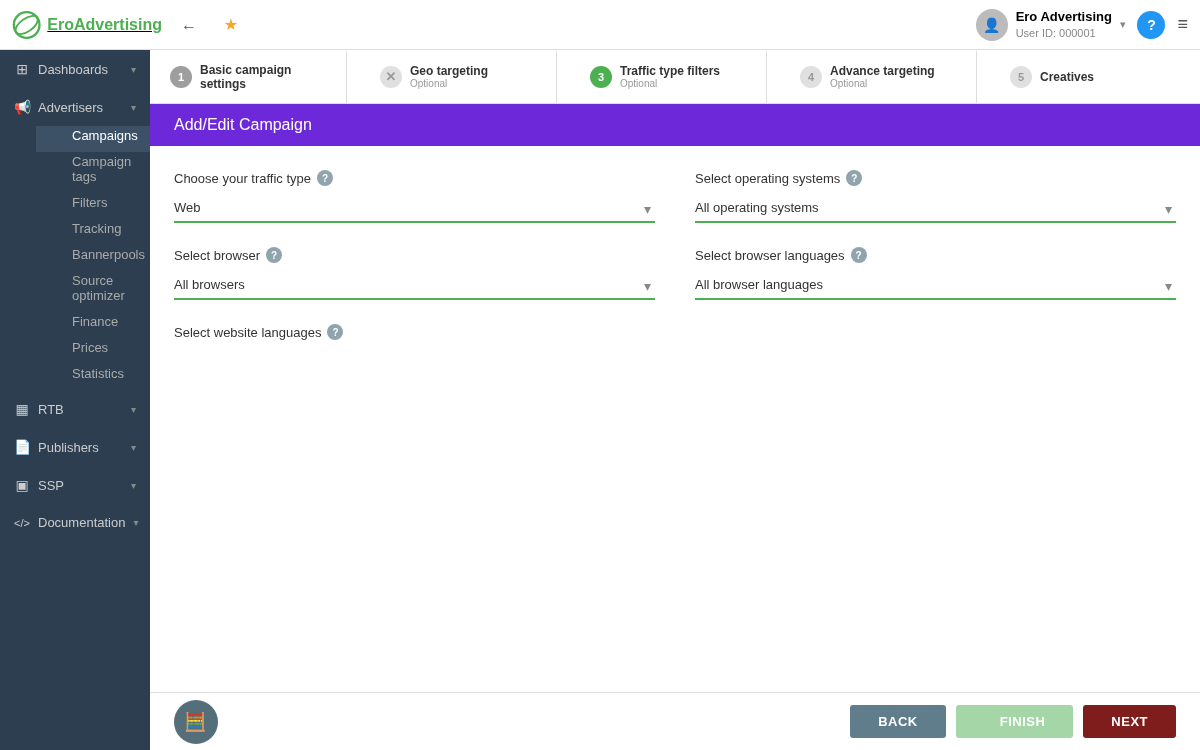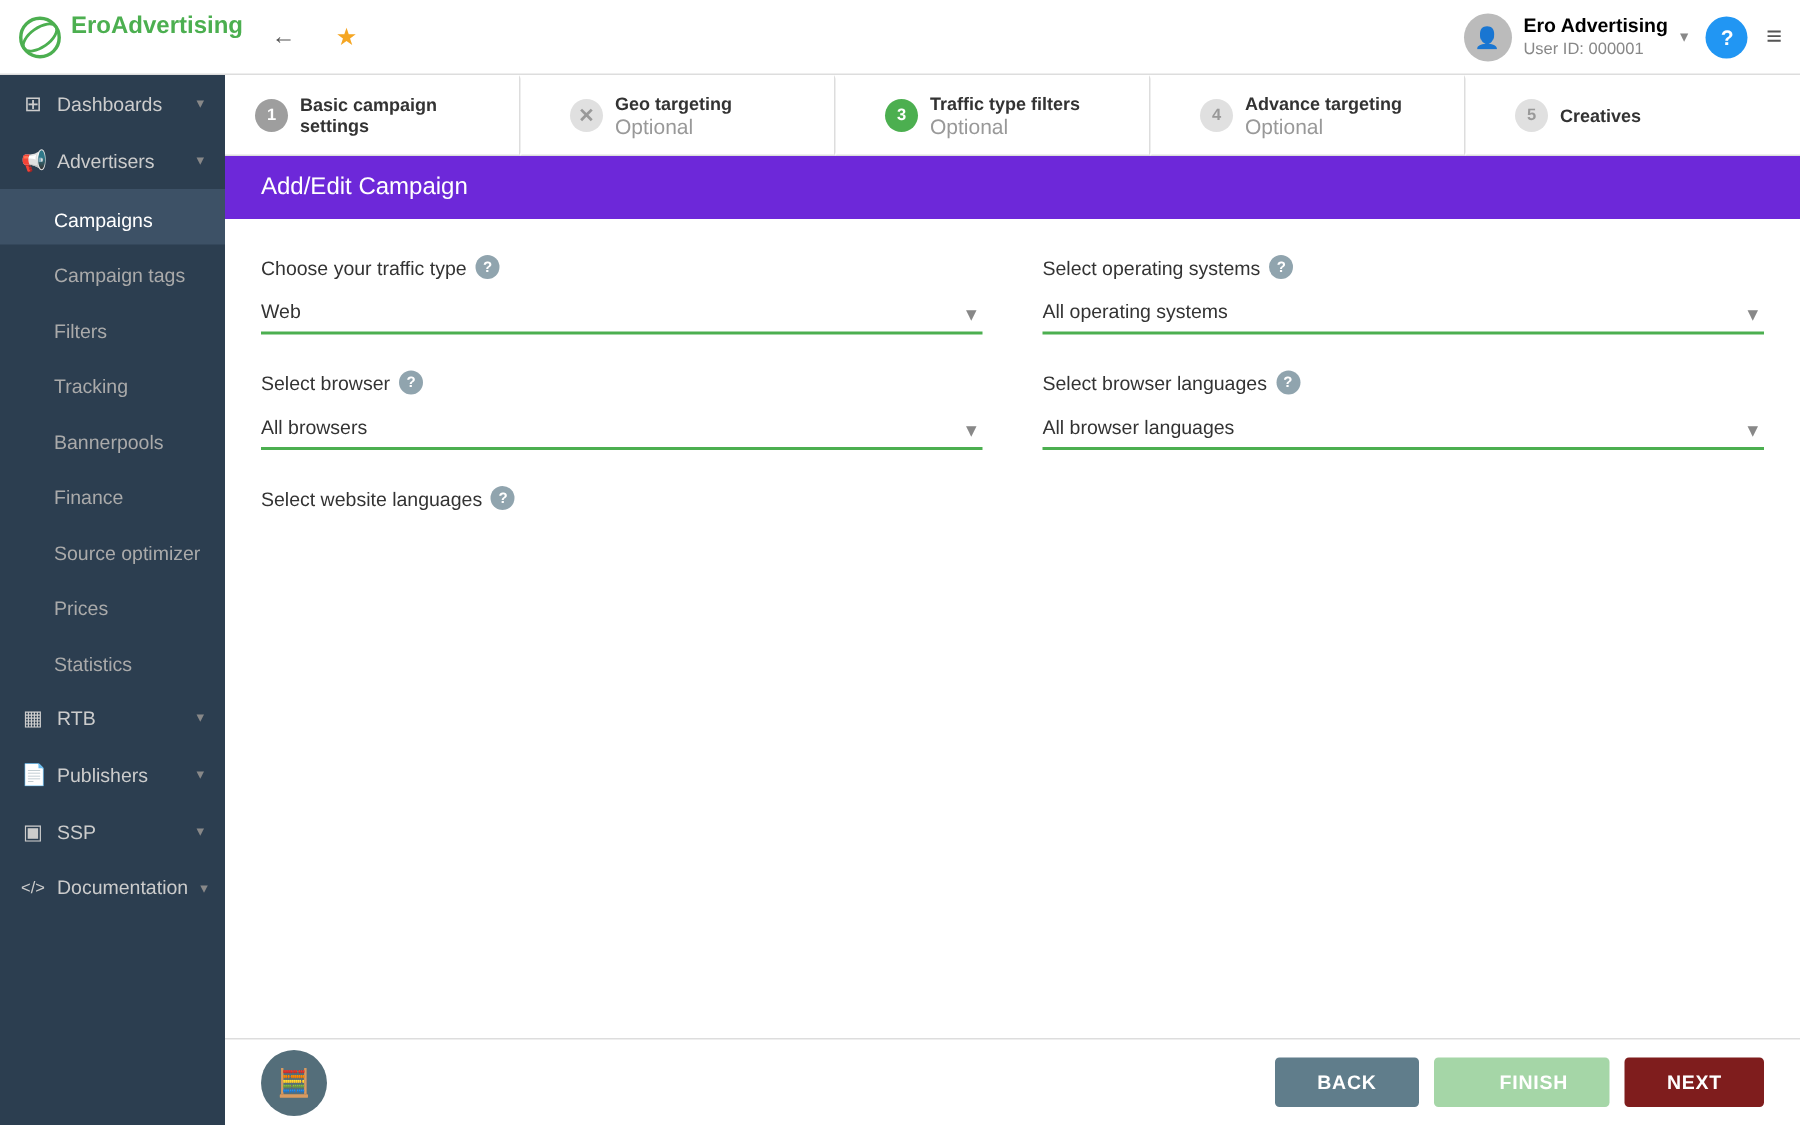--- a/index.html
+++ b/index.html
@@ -11,23 +11,24 @@
       background: #fff;
       border-bottom: 1px solid #ddd;
       display: flex;
       align-items: center;
       padding: 0 12px;
       gap: 10px;
       flex-shrink: 0;
     }
     .topbar-logo {
       display: flex;
-      align-items: flex-start;
+      align-items: center;
       gap: 6px;
       width: 150px;
+      text-decoration: underline;
     }
     .logo-icon {
       width: 32px;
       height: 32px;
     }
     .logo-text { font-size: 16px; font-weight: 600; }
     .logo-text span { color: #4caf50; }
     .topbar-icons {
       display: flex;
       align-items: center;
@@ -108,25 +109,26 @@
       font-size: 13px;
       transition: background 0.15s;
       justify-content: space-between;
     }
     .sidebar-item .item-left { display: flex; align-items: center; gap: 8px; }
     .sidebar-icon { font-size: 14px; width: 16px; text-align: center; }
     .sidebar-chevron { font-size: 10px; color: #888; }
     .sidebar-sub-item {
       display: flex;
       align-items: center;
-      padding: 13px 14px 9px 36px;
+      padding: 2px 14px 9px 36px;
       cursor: pointer;
       font-size: 13px;
       color: #aaa;
       transition: background 0.15s;
+      margin-left: 36px;
     }
     .sidebar-sub-item.active { color: #fff; background: #3d5166; }
 
     
     .content-area {
       flex: 1;
       display: flex;
       flex-direction: column;
       overflow: hidden;
     }
@@ -179,21 +181,21 @@
       display: flex; align-items: center; justify-content: center;
       font-size: 11px; font-weight: bold;
       flex-shrink: 0;
     }
     .step-num.done { background: #9e9e9e; color: #fff; }
     .step-num.active { background: #4caf50; color: #fff; }
     .step-num.inactive { background: #e0e0e0; color: #999; }
     .step-num.x-icon { background: #e0e0e0; color: #999; font-size: 13px; }
     .step-info { display: flex; flex-direction: column; }
     .step-name { font-size: 12px; font-weight: 600; color: #333; }
-    .step-sub { font-size: 14px; color: #999; }
+    .step-sub { font-size: 10px; color: #999; }
 
     
     .page-header {
       background: #6d28d9;
       color: #fff;
       padding: 12px 24px;
       font-size: 16px;
       font-weight: 500;
       flex-shrink: 0;
     }
@@ -357,24 +359,24 @@
     <div class="sidebar-sub-item">
       <span>Filters</span>
     </div>
     <div class="sidebar-sub-item">
       <span>Tracking</span>
     </div>
     <div class="sidebar-sub-item">
       <span>Bannerpools</span>
     </div>
     <div class="sidebar-sub-item">
+      <span>Source optimizer</span>
+    </div>
+    <div class="sidebar-sub-item">
       <span>Finance</span>
-    </div>
-    <div class="sidebar-sub-item">
-      <span>Source optimizer</span>
     </div>
     <div class="sidebar-sub-item">
       <span>Prices</span>
     </div>
     <div class="sidebar-sub-item">
       <span>Statistics</span>
     </div>
     <div class="sidebar-item">
       <div class="item-left">
         <span class="sidebar-icon">▦</span>

